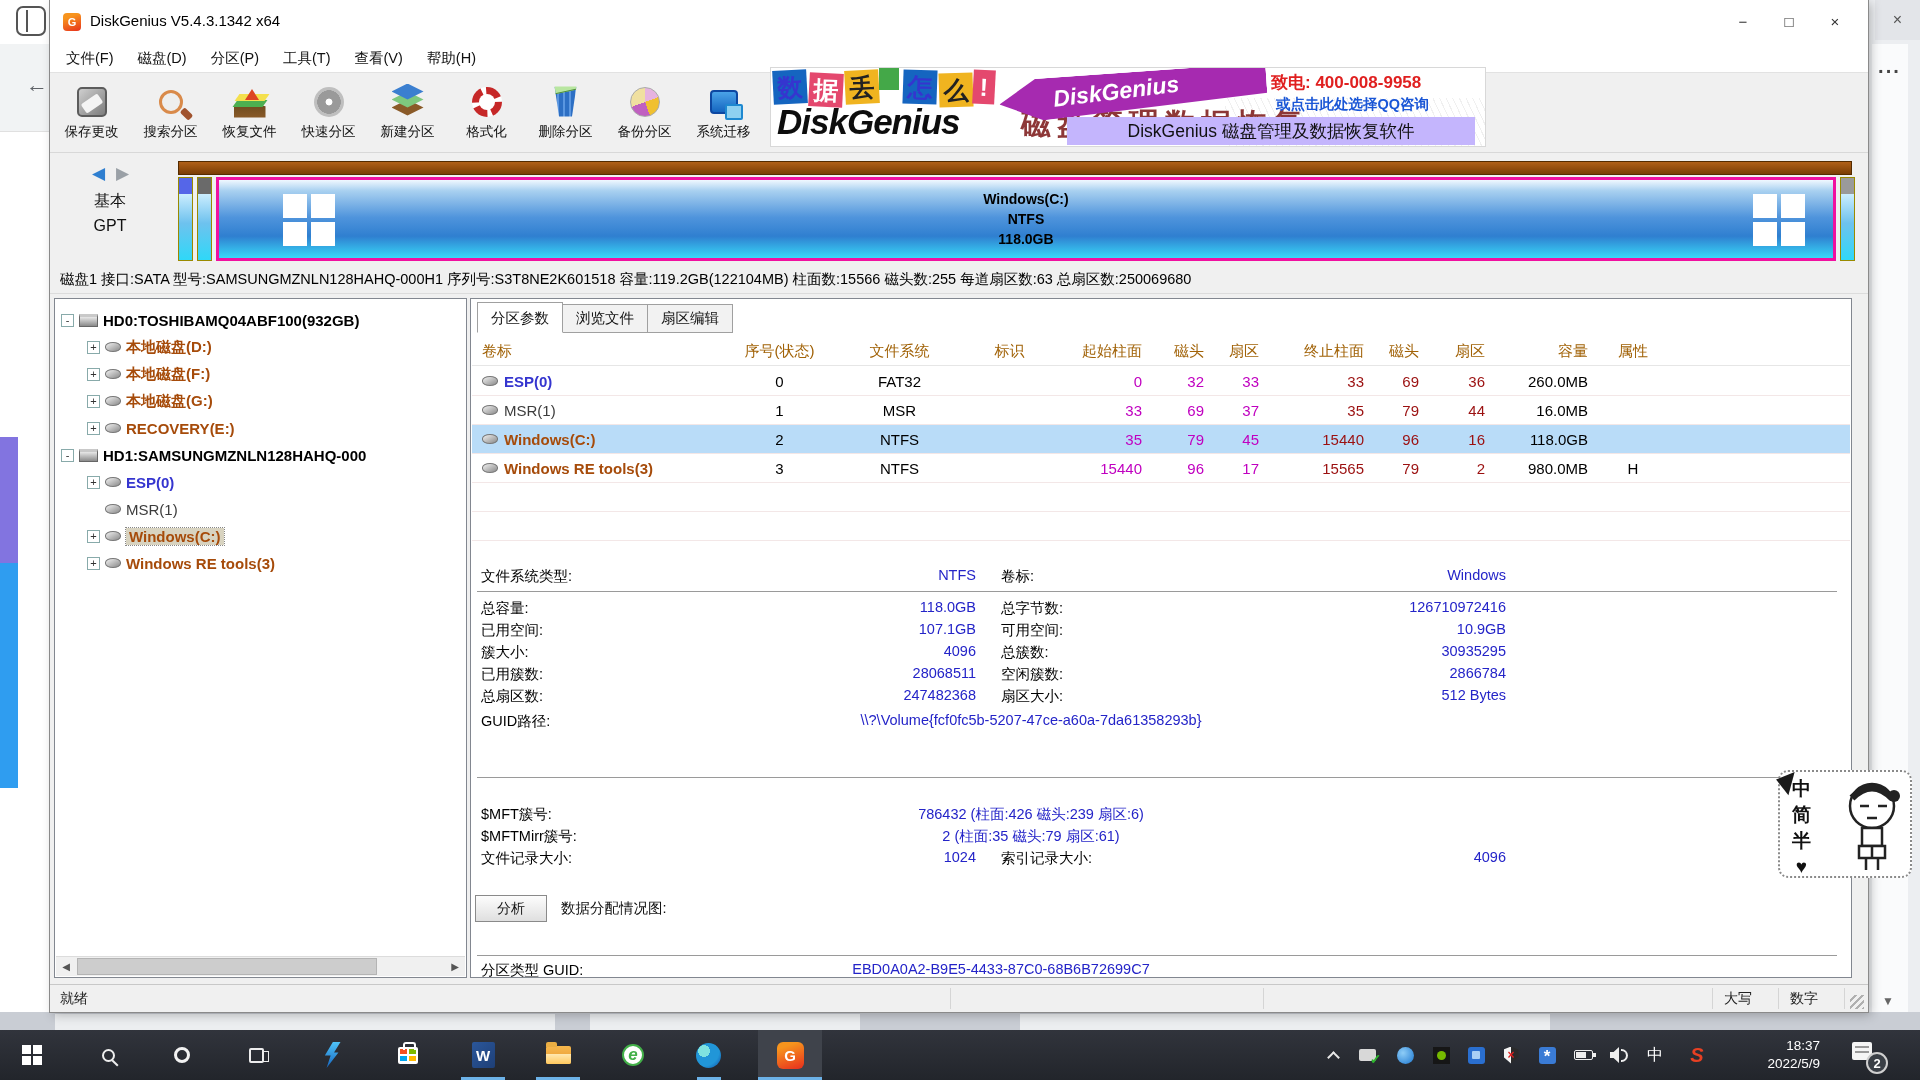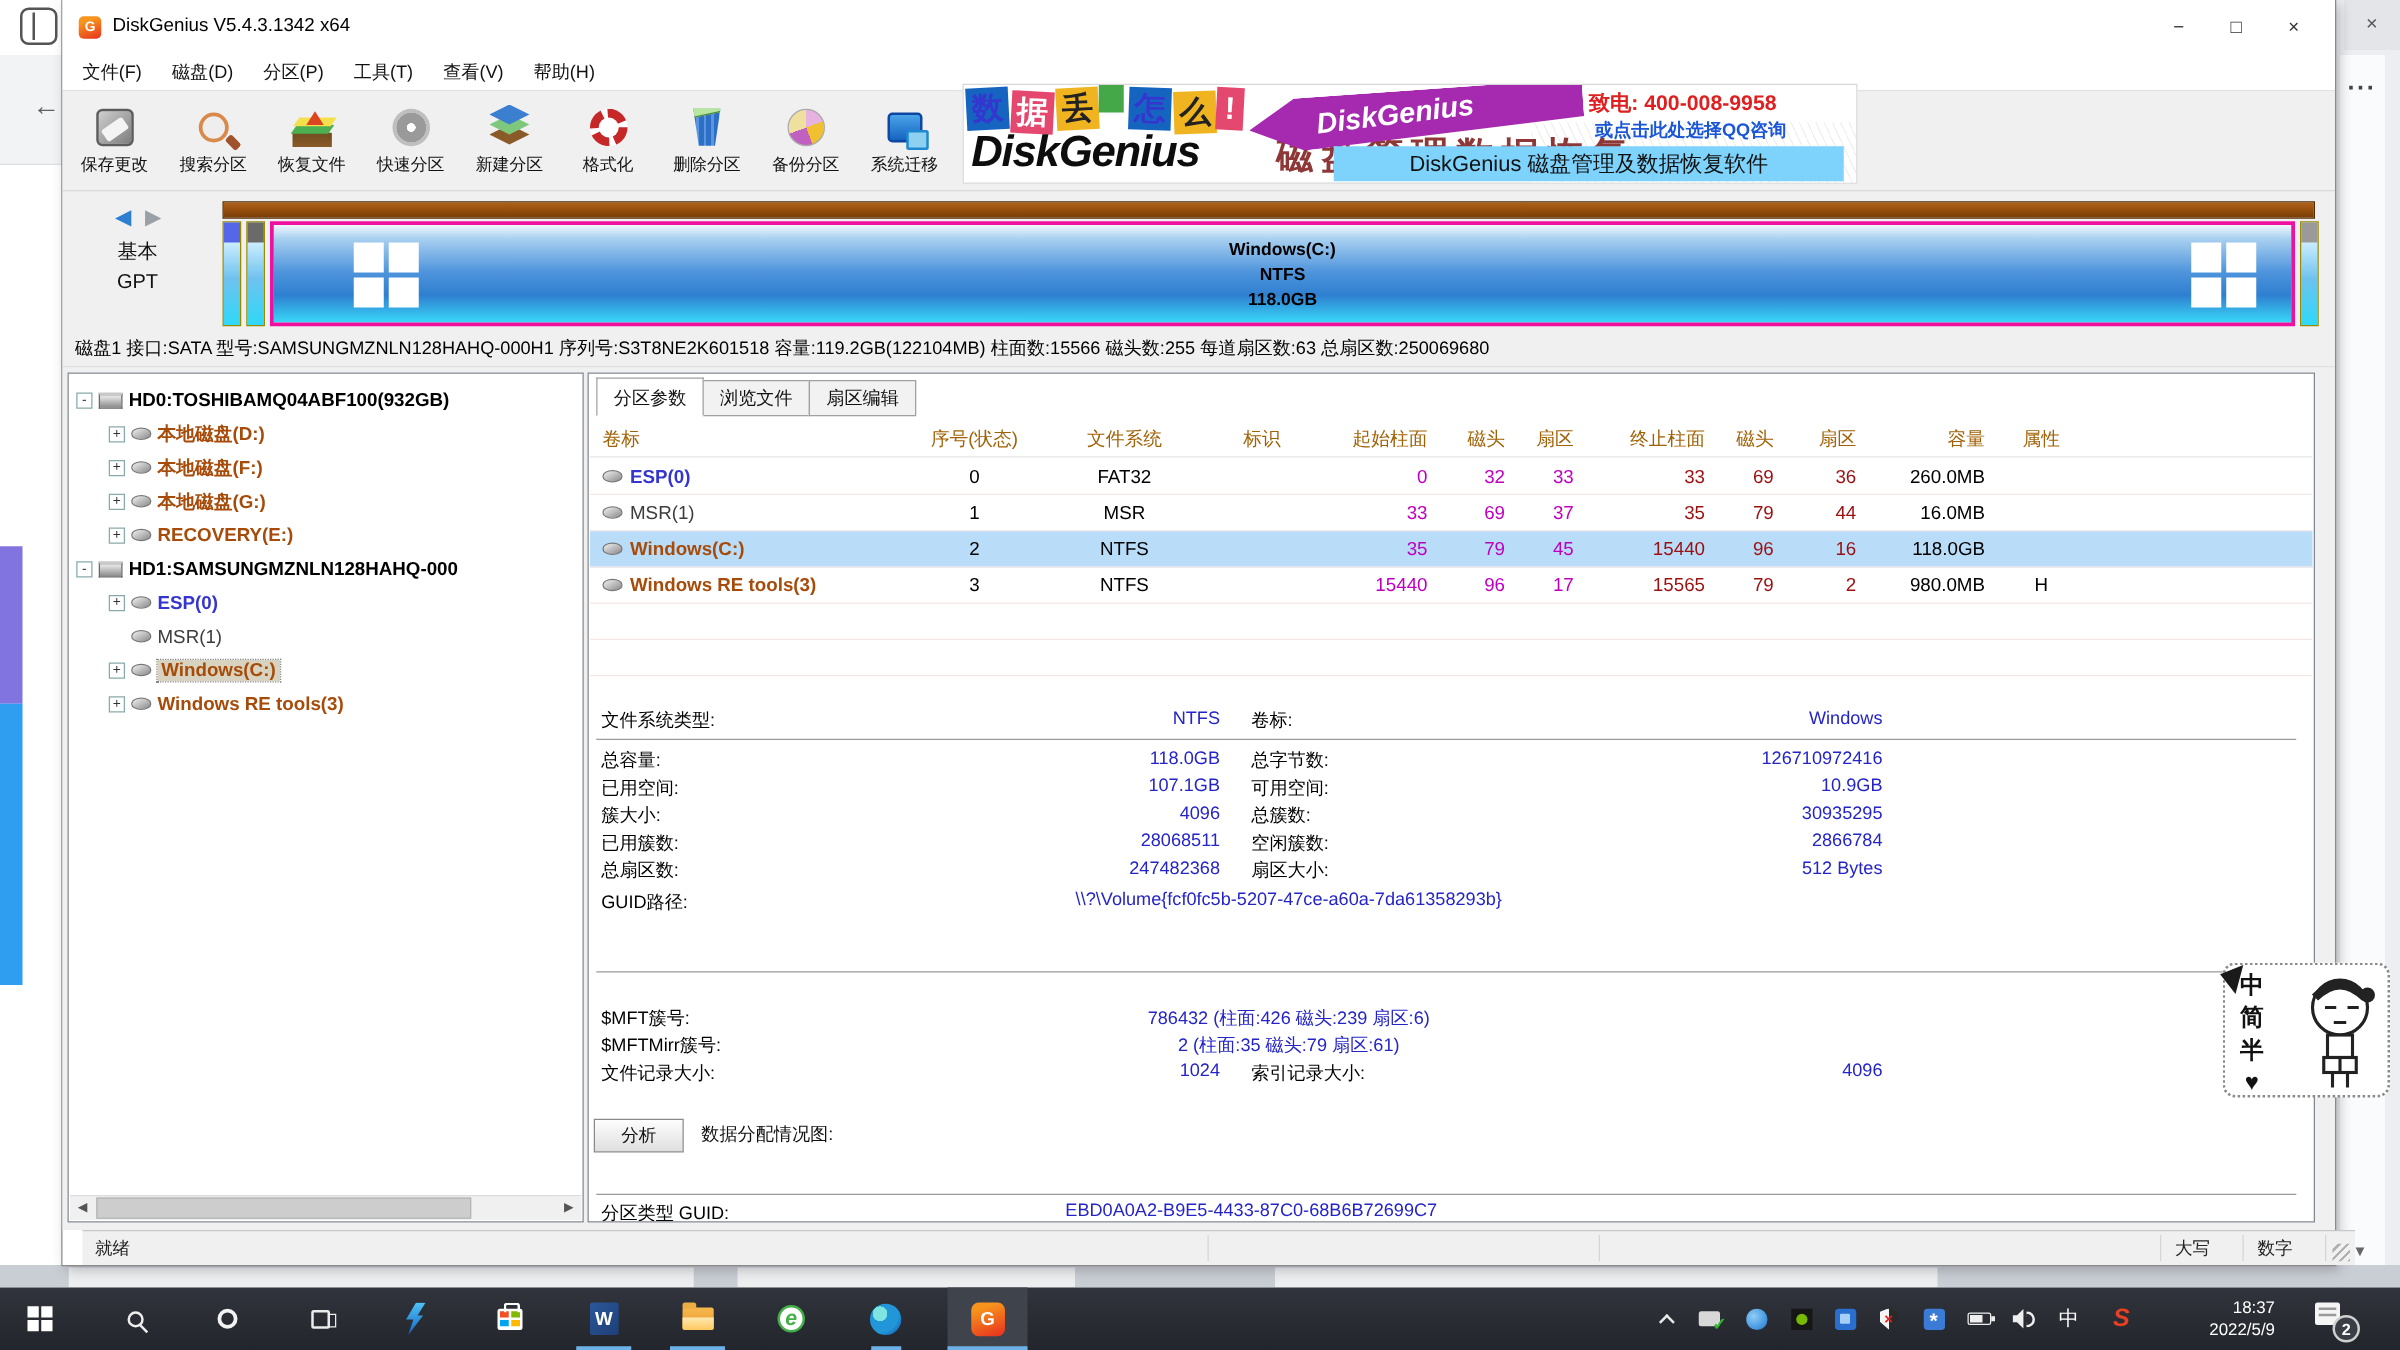--- a/index.html
+++ b/index.html
@@ -62,21 +62,21 @@
 .banner::before{content:"";position:absolute;right:0;top:30px;width:260px;height:50px;background:repeating-linear-gradient(65deg,#fff 0 5px,#ececec 5px 6px);opacity:.8}
 .tile{position:absolute;width:34px;height:34px;color:#fff;font-size:25px;font-weight:bold;text-align:center;line-height:34px}
 .tile.t-blue{background:#1565c0}.tile.t-pink{background:#e4486e}.tile.t-gold{background:#f0b420;color:#222}
 .tile-green{position:absolute;left:108px;top:0;width:20px;height:22px;background:#44a848}
 .ribbon{position:absolute;left:228px;top:4px;width:268px;height:42px;background:#a62ab0;clip-path:polygon(0 55%,14% 0,100% 0,100% 72%,16% 100%);transform:rotate(-4deg)}
 .ribbon span{position:absolute;left:54px;top:5px;color:#fff;font-size:23px;font-weight:bold;font-style:italic;transform:rotate(-3deg)}
 .ad-phone{position:absolute;left:500px;top:3px;color:#e02020;font-size:17px;font-weight:bold}
 .ad-qq{position:absolute;left:505px;top:27px;color:#1a56d6;font-size:14.5px;font-weight:bold}
 .ad-hidden{position:absolute;left:250px;top:36px;color:#7a1515;font-size:30px;font-weight:bold;letter-spacing:6px;opacity:.85;white-space:nowrap}
 .ad-logo{position:absolute;left:6px;top:34px;color:#0d0d0d;font-size:35px;font-weight:bold;font-style:italic;letter-spacing:-1px}
-.ad-tagline{position:absolute;left:296px;top:49px;width:408px;height:28px;background:#7dd3fc;color:#111;font-size:17.5px;line-height:28px;text-align:center;white-space:nowrap}
+.ad-tagline{position:absolute;left:296px;top:49px;width:408px;height:28px;background:#c4b5fd;color:#111;font-size:17.5px;line-height:28px;text-align:center;white-space:nowrap}
 
 
 .diskpanel{left:0;top:152px;width:100%;height:112px;background:#f0f0f0;border-top:1px solid #d8d8d8}
 .nav-prev{left:42px;top:10px;font-size:17px;color:#2f7fd0}
 .nav-next{left:66px;top:10px;font-size:17px;color:#9aa0a6}
 .disk-type{left:18px;top:38px;width:84px;text-align:center;font-size:16px;color:#111}
 .disk-table{left:18px;top:64px;width:84px;text-align:center;font-size:16px;color:#111}
 .bar-header{left:128px;top:8px;width:1674px;height:14px;background:linear-gradient(#b06018,#7a3d05);border:1px solid #542b00}
 .sliver{top:24px;width:15px;height:84px;border:1px solid #9a8a00;background:linear-gradient(180deg,#cfefff 18%,#6ec2ee 55%,#2fd8f8 100%)}
 .sliver i{position:absolute;left:0;top:0;width:100%;height:16px;display:block}
@@ -145,21 +145,21 @@
 .dr .rv{position:absolute;left:700px;top:0;width:325px;text-align:right;color:#2424c8}
 .dr.wide .lv{left:160px;width:780px;text-align:center}
 .dsep{position:absolute;left:6px;width:1360px;height:1px;background:#9a9a9a}
 .analyze-btn{position:absolute;left:4px;width:72px;height:27px;background:linear-gradient(#fdfdfd,#dfdfdf);border:1px solid #8a8a8a;font-size:14px;text-align:center;line-height:25px;color:#111}
 .analyze-label{position:absolute;left:90px;font-size:14.5px;color:#111;line-height:27px}
 .footrow{position:absolute;left:10px;width:1362px;font-size:14.5px}
 .footrow .fl{position:absolute;left:0}
 .footrow .fv{position:absolute;left:170px;width:700px;text-align:center;color:#2424c8}
 
 
-.statusbar{left:16px;top:984px;width:100%;height:28px;background:#f0f0f0;border-top:1px solid #c8c8c8;font-size:14px;color:#222}
+.statusbar{left:0;top:984px;width:100%;height:28px;background:#f0f0f0;border-top:1px solid #c8c8c8;font-size:14px;color:#222}
 .st-ready{position:absolute;left:10px;top:5px}
 .st-sep{position:absolute;top:3px;width:1px;height:21px;background:#d5d5d5}
 .st-caps{position:absolute;left:1674px;top:5px}
 .st-num{position:absolute;left:1740px;top:5px}
 .st-grip{position:absolute;right:4px;bottom:3px;width:14px;height:14px;background:repeating-linear-gradient(135deg,transparent 0 3px,#b0b0b0 3px 5px)}
 
 
 .taskbar{left:0;top:1030px;width:1920px;height:50px;background:linear-gradient(#31343c,#22252b)}
 .tbi{position:absolute;top:1035px;width:48px;height:40px;display:flex;align-items:center;justify-content:center}
 .tb-underline{position:absolute;top:1077px;height:3px;background:#6cb2e8}

